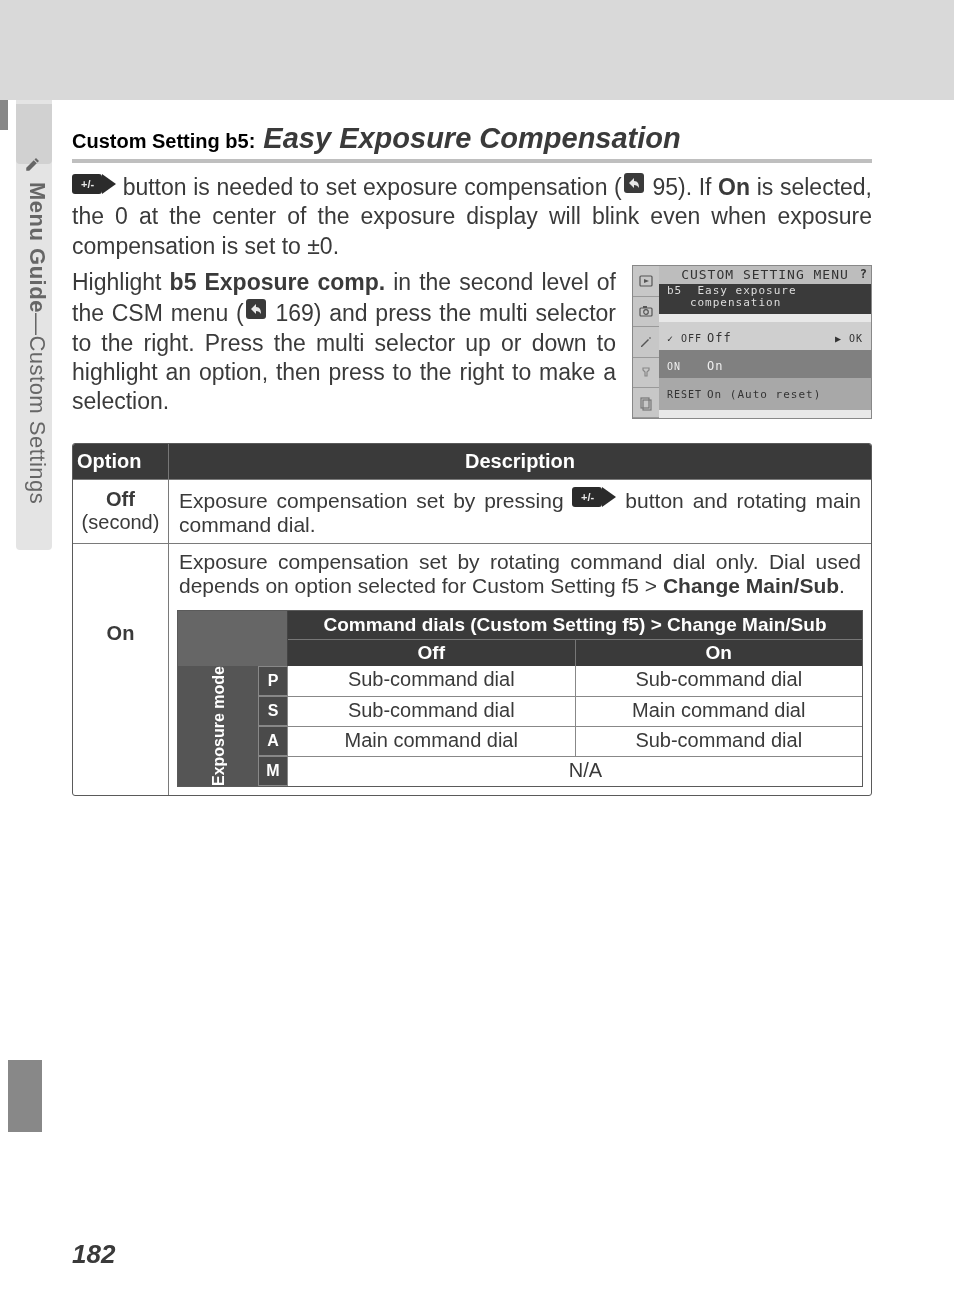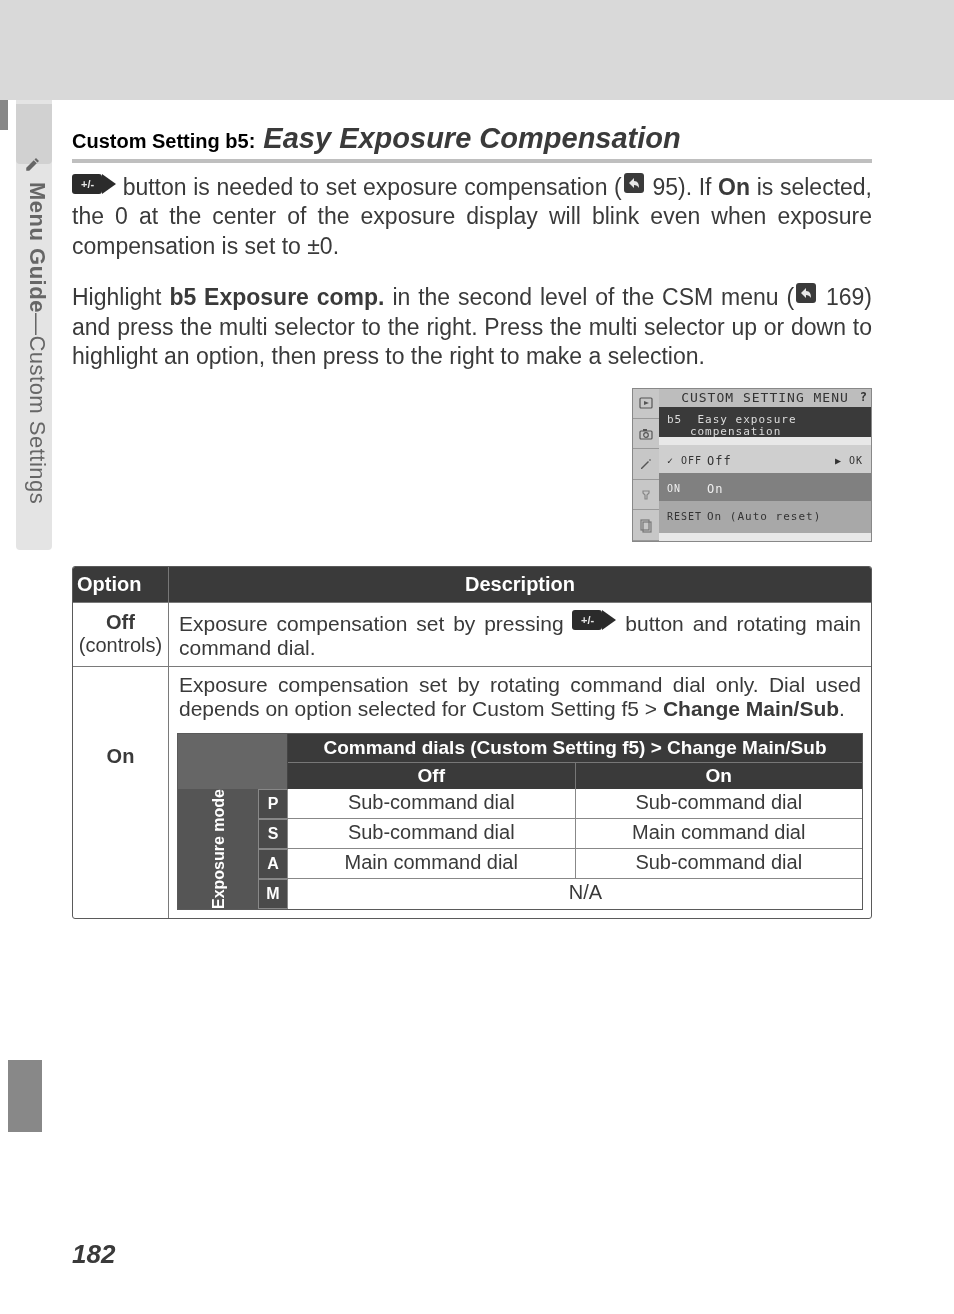--- a/index.html
+++ b/index.html
@@ -38,29 +38,29 @@
   }
   .section-bar .lead { font-size: 20px; font-weight: 700; color: #000000; }
   .section-bar .em { font-size: 29px; font-weight: 700; font-style: italic; color: #3a3a3a; }
 
   .para { font-size: 23px; line-height: 1.28; color: #3a3a3a; text-align: justify; }
   .inline-icon { display:inline-flex; align-items:center; justify-content:center; }
   .xref-icon { width:24px; height:24px; }
   .ev-icon { width:44px; height:22px; }
   .bold { font-weight: 700; }
 
-  .row2 { display:flex; gap: 16px; margin-top: 20px; align-items:flex-end;flex-direction:column; }
+  .row2 { display:flex; gap: 16px; margin-top: 4px; align-items:center; }
   .row2 .txt { flex: 1; }
   .camshot { width: 240px; height: 154px; border: 1px solid #888; background:#e8e8e8; position:relative; font-family: monospace; }
   .camshot .tabs { position:absolute; left:0; top:0; bottom:0; width:26px; background:#c7c7c7; display:flex; flex-direction:column; }
   .camshot .tabs div { flex:1; border-bottom:1px solid #999; display:flex; align-items:center; justify-content:center; }
   .camshot .tabs svg { width:16px; height:16px; }
   .camshot .titlebar { position:absolute; left:26px; right:0; top:0; height:18px; background:#bdbdbd; font-size:13px; letter-spacing:1px; text-align:center; line-height:18px; font-family:monospace; }
   .camshot .help { position:absolute; right:4px; top:1px; font-size:12px; font-weight:700; }
-  .camshot .header2 { position:absolute; left:26px; top:18px; right:0; height:30px; background:#3a3a3a; color:#ddd; font-size:11px; padding:7px 8px; letter-spacing:1px; line-height:12px; font-family:monospace; }
+  .camshot .header2 { position:absolute; left:26px; top:18px; right:0; height:30px; background:#3a3a3a; color:#ddd; font-size:11px; padding:1px 8px; letter-spacing:1px; line-height:12px; font-family:monospace; }
   .camshot .opt { position:absolute; left:26px; right:0; height:28px; font-size:12px; letter-spacing:1px; display:flex; align-items:center; padding:16px 8px; font-family:monospace; }
   .camshot .opt .tag { width:40px; font-size:10px; }
   .camshot .opt1 { top:56px; background:#cfcfcf; }
   .camshot .opt1 .ok { margin-left:auto; font-size:10px; }
   .camshot .opt2 { top:84px; background:#808080; color:#eee; }
   .camshot .opt3 { top:112px; background:#a8a8a8; font-size:11px; }
 
   
   .optbl { margin-top: 24px; border:1px solid #5a5a5a; border-radius:3px; overflow:hidden; }
   .optbl .hdr { display:flex; background:#3a3a3a; color:#fff; font-weight:700; font-size:20px; }
@@ -210,21 +210,21 @@
     </div>
 
     <div class="optbl">
       <div class="hdr">
         <div class="c1">Option</div>
         <div class="c2">Description</div>
       </div>
       <div class="r">
         <div class="c1">
           <div class="b">Off</div>
-          <div>(controls)</div>
+          <div>(second)</div>
         </div>
         <div class="c2">
           <span>Exposure compensation set by pressing</span>
           <span class="inline-icon">
             <svg class="ev-icon" viewBox="0 0 44 22">
                 <rect x="0" y="1" width="30" height="20" rx="3" fill="#2b2b2b"></rect>
                 <path d="M30 1 L44 11 L30 21 Z" fill="#2b2b2b"></path>
                 <text x="9" y="15" fill="#e8e8e8" font-size="11" font-family="Arial" font-weight="700">+/-</text>
               </svg>
           </span>

